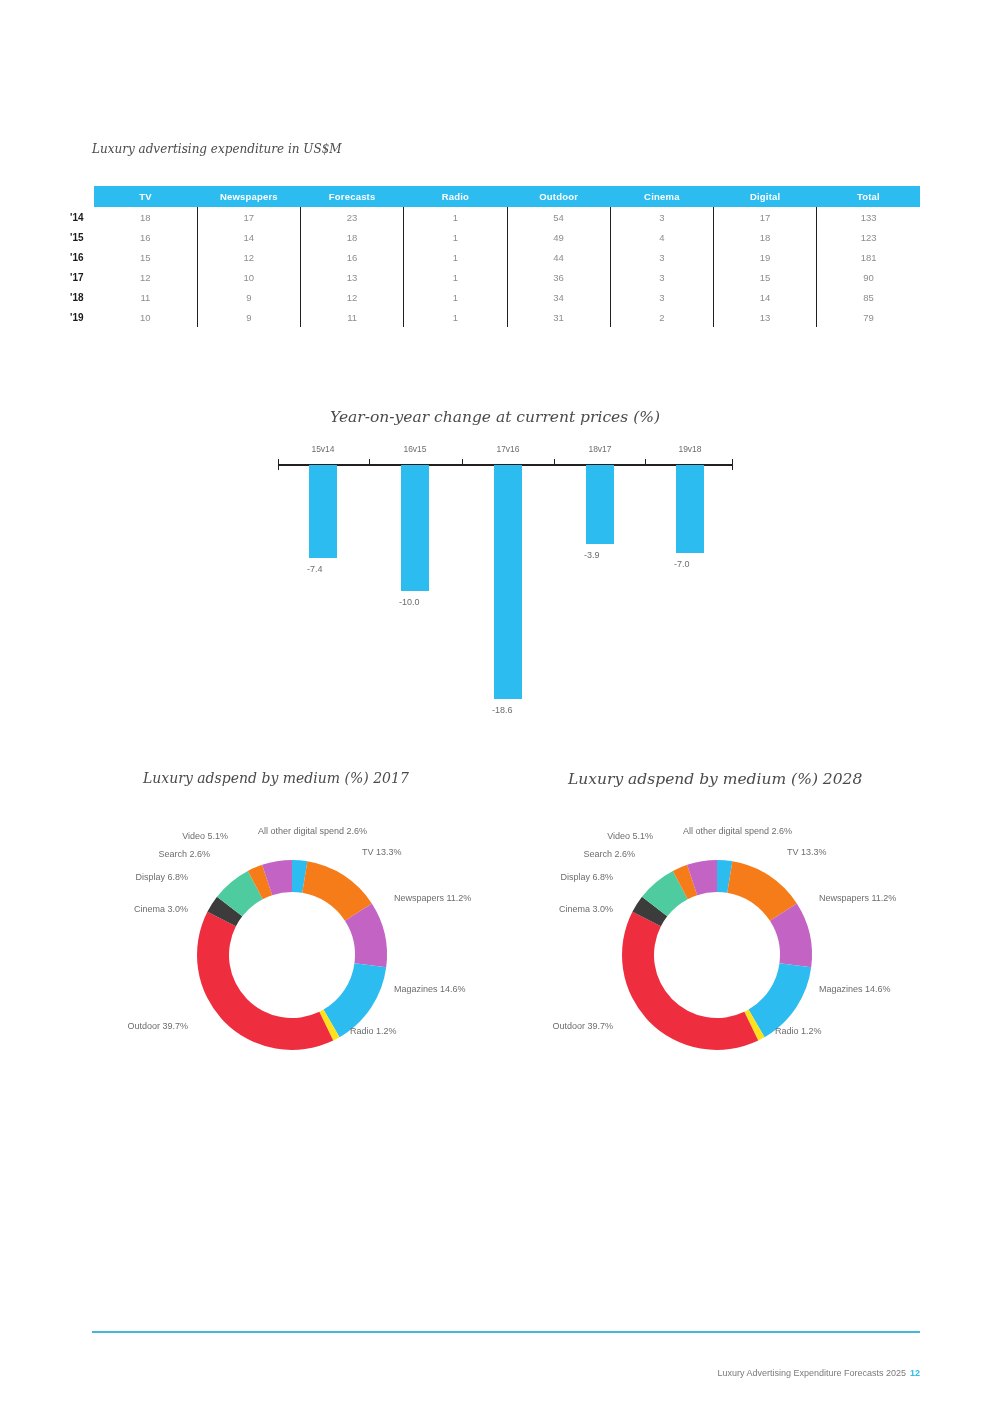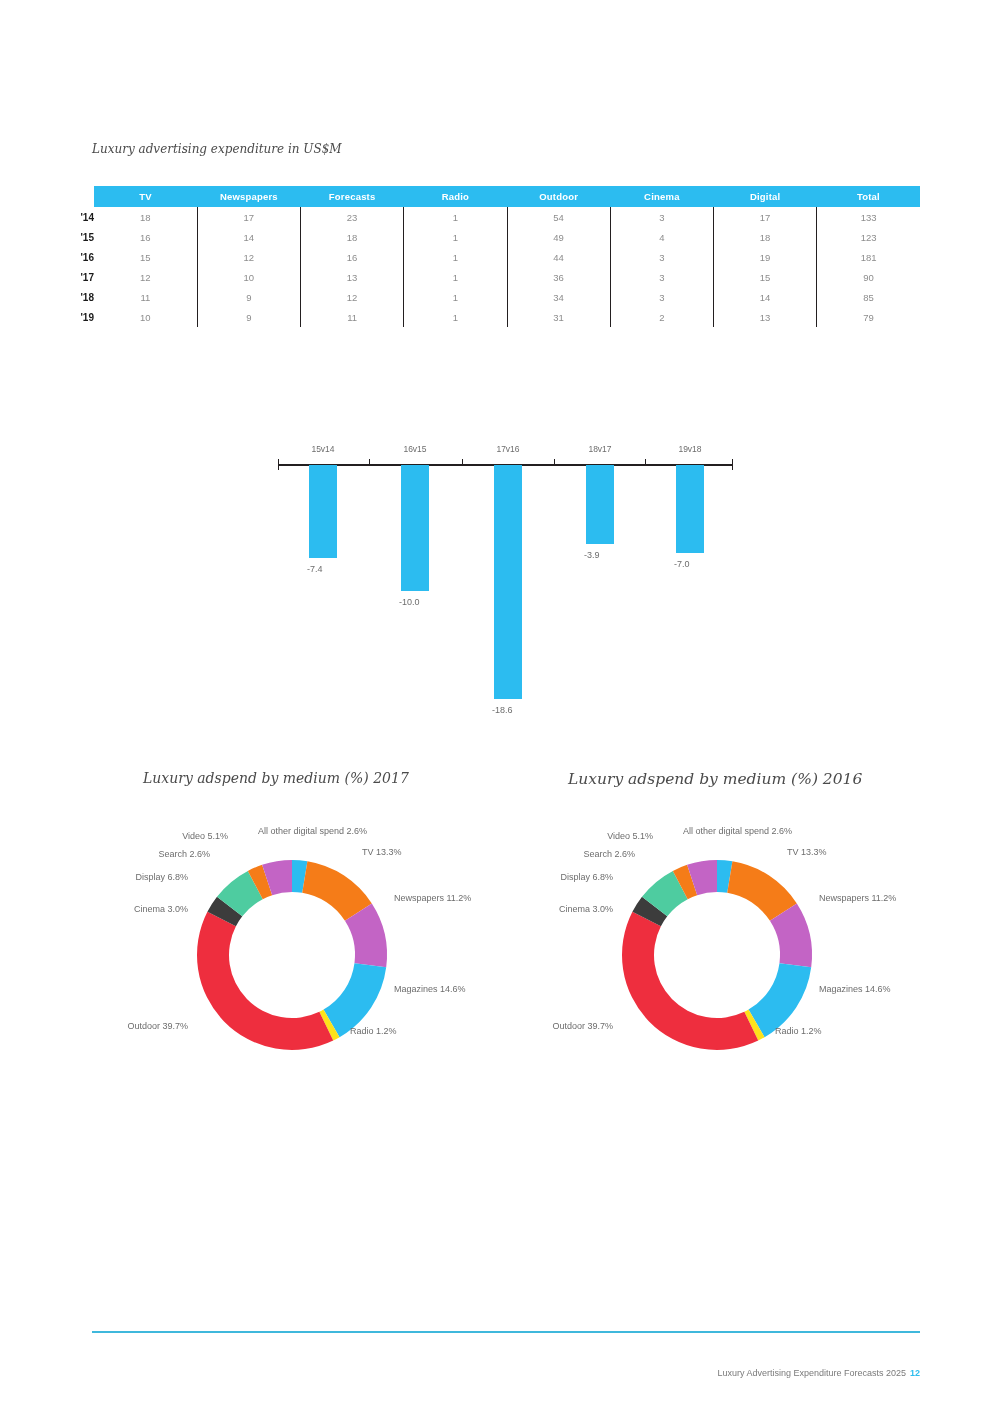--- a/index.html
+++ b/index.html
@@ -41,21 +41,21 @@
     font-size:9.5px;font-weight:700;
     height:21px;vertical-align:middle;text-align:center;
     letter-spacing:.2px;
   }
   tbody td{
     height:20px;font-size:9.5px;color:#8d8d8d;
     text-align:center;vertical-align:middle;
   }
   tbody td.rowlab{
     color:#1a1a1a;font-weight:700;font-size:10px;
-    text-align:right;padding-left:6px;width:30px;
+    text-align:left;padding-left:6px;width:30px;
   }
   td.sep{border-left:1.1px solid #231f20;}
 
   
   .bar-chart{position:absolute;left:278px;top:455px;width:460px;height:270px;}
   .axis-line{position:absolute;left:0;top:9px;width:455px;height:1.6px;background:#231f20;}
   .axis-cap{position:absolute;top:4px;width:1.4px;height:11px;background:#231f20;}
   .tick{position:absolute;top:4px;width:1.4px;height:6px;background:#231f20;}
   .bar{position:absolute;top:10px;background:#2CBCF0;width:28px;}
   .bar-label{
@@ -177,20 +177,21 @@
           <td class="sep">1</td>
           <td class="sep">31</td>
           <td class="sep">2</td>
           <td class="sep">13</td>
           <td class="sep">79</td>
         </tr>
       </tbody>
     </table>
   </div>
 
+  <div class="sec-title" id="bar-title">Year-on-year change at current prices (%)</div>
 
   <div class="bar-chart" id="bar-chart">
     <div class="axis-line"></div>
     <div class="axis-cap" style="left:0px;"></div>
     <div class="axis-cap" style="left:454px;"></div>
 
   <div class="bar" style="left: 31px; height: 93.24px; background: rgb(44, 188, 240);"></div>
       <div class="cat-label" style="left: 15px;">15v14</div>
       <div class="bar-label" style="left: 29px; top: 109.24px;">-7.4</div>
       <div class="tick" style="left: 91px;"></div>
@@ -230,21 +231,21 @@
       <div class="dlabel r" style="left: 294px; top: 89px;">Newspapers 11.2%</div>
       <div class="dlabel r" style="left: 294px; top: 180px;">Magazines 14.6%</div>
       <div class="dlabel r" style="left: 250px; top: 222px;">Radio 1.2%</div>
       <div class="dlabel l" style="right: 302px; top: 217px;">Outdoor 39.7%</div>
       <div class="dlabel l" style="right: 302px; top: 100px;">Cinema 3.0%</div>
       <div class="dlabel l" style="right: 302px; top: 68px;">Display 6.8%</div>
       <div class="dlabel l" style="right: 280px; top: 45px;">Search 2.6%</div>
       <div class="dlabel l" style="right: 262px; top: 27px;">Video 5.1%</div>
     </div>
 
-  <div class="sec-title" id="donut-title-2">Luxury adspend by medium (%) 2016</div>
+  <div class="sec-title" id="donut-title-2">Luxury adspend by medium (%) 2028</div>
   <div class="donut" id="donut-2">
       <svg width="390" height="300">
         <path d="M 192 55 A 95 95 0 0 1 207.43523294471956 56.262315027827555 L 202.23599658439298 87.83711417634879 A 63 63 0 0 0 192 87 Z" fill="#2CBCF0"></path>
         <path d="M 207.43523294471956 56.262315027827555 A 95 95 0 0 1 271.838390371652 98.5137744356444 L 244.9454588780429 115.85650304679575 A 63 63 0 0 0 202.23599658439298 87.83711417634879 Z" fill="#F57C18"></path>
         <path d="M 271.838390371652 98.5137744356444 A 95 95 0 0 1 286.19534936247817 162.3384017798368 L 254.46638957722237 158.18230854873386 A 63 63 0 0 0 244.9454588780429 115.85650304679575 Z" fill="#C364C5"></path>
         <path d="M 286.19534936247817 162.3384017798368 A 95 95 0 0 1 239.5430282000436 232.2475560097068 L 223.52853449055522 204.5431160906477 A 63 63 0 0 0 254.46638957722237 158.18230854873386 Z" fill="#2CBCF0"></path>
         <path d="M 239.5430282000436 232.2475560097068 A 95 95 0 0 1 233.218955216168 235.59204245072982 L 219.33467556440615 206.7610386778524 A 63 63 0 0 0 223.52853449055522 204.5431160906477 Z" fill="#FDE21B"></path>
         <path d="M 233.218955216168 235.59204245072982 A 95 95 0 0 1 107.40180680376797 106.77794882316435 L 135.89804030144612 121.33695553536162 A 63 63 0 0 0 219.33467556440615 206.7610386778524 Z" fill="#EE2E3E"></path>
         <path d="M 107.40180680376797 106.77794882316435 A 95 95 0 0 1 116.98829955664115 91.70553373950665 L 142.2553986533515 111.34156447988336 A 63 63 0 0 0 135.89804030144612 121.33695553536162 Z" fill="#3C3C3C"></path>
         <path d="M 116.98829955664115 91.70553373950665 A 95 95 0 0 1 147.85129865584193 65.88167756294509 L 162.72244016124256 94.2162703838478 A 63 63 0 0 0 142.2553986533515 111.34156447988336 Z" fill="#4ECCA0"></path>

